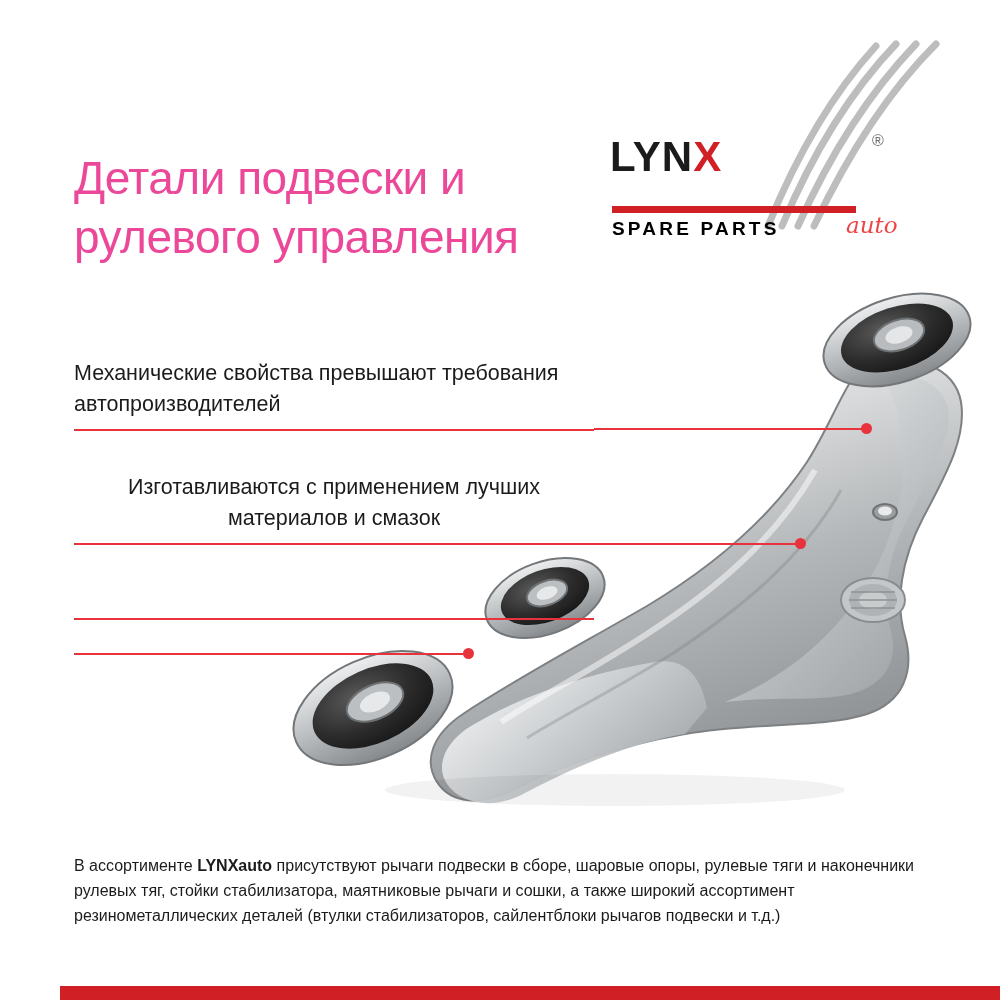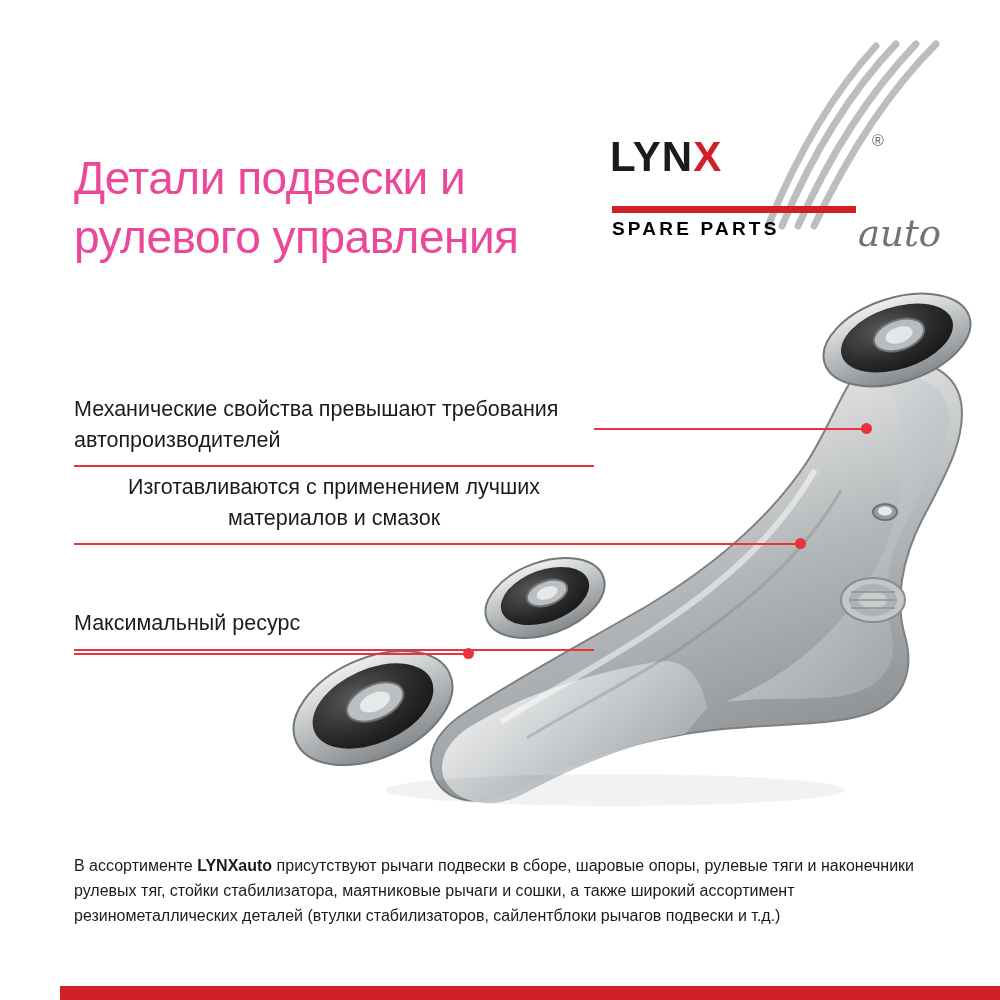--- a/index.html
+++ b/index.html
@@ -84,45 +84,45 @@
     position: absolute;
     left: 2px;
     top: 178px;
     font-size: 19px;
     letter-spacing: 3.2px;
     color: #000000;
     font-weight: 700;
   }
   .logo-auto {
     position: absolute;
-    left: 248px;
+    left: 236px;
     top: 172px;
     font-family: "DejaVu Serif", serif;
     font-style: italic;
-    font-size: 37px;
-    color: #737373;
+    font-size: 23px;
+    color: #ef4444;
   }
 
   
   .feature {
     position: absolute;
     left: 74px;
     width: 520px;
   }
   .feature .f-text {
     font-size: 21.5px;
     line-height: 1.42;
     color: #1b1b1b;
   }
   .feature .f-rule {
     margin-top: 10px;
     height: 2px;
     background: #e8333c;
   }
-  .feature-1 { top: 358px; margin-top: 36px; }
+  .feature-1 { top: 358px; }
   .feature-2 { top: 472px; text-align: center; }
   .feature-3 { top: 608px; }
 
   
   .connector {
     position: absolute;
     height: 2px;
     background: #e8333c;
   }
   .dot {
@@ -305,21 +305,20 @@
   <div class="dot" style="left:861px; top:423px;"></div>
 
   <div class="feature feature-2">
     <div class="f-text">Изготавливаются с применением лучших материалов и смазок</div>
     <div class="f-rule"></div>
   </div>
   <div class="connector" style="left:594px; top:543px; width:206px;"></div>
   <div class="dot" style="left:795px; top:538px;"></div>
 
   <div class="feature feature-3">
-    <div class="f-text">Максимальный ресурс</div>
     <div class="f-rule"></div>
   </div>
   <div class="connector" style="left:74px; top:653px; width:394px;"></div>
   <div class="dot" style="left:463px; top:648px;"></div>
 
   <p class="bottom-text"><span>В ассортименте </span><b>LYNXauto</b><span> присутствуют рычаги подвески в сборе, шаровые опоры, рулевые тяги и наконечники рулевых тяг, стойки стабилизатора, маятниковые рычаги и сошки, а также широкий ассортимент резинометаллических деталей (втулки стабилизаторов, сайлентблоки рычагов подвески и т.д.)</span></p>
 
   <div class="footer-bar">
     <div class="white-gap"></div>
   </div>

